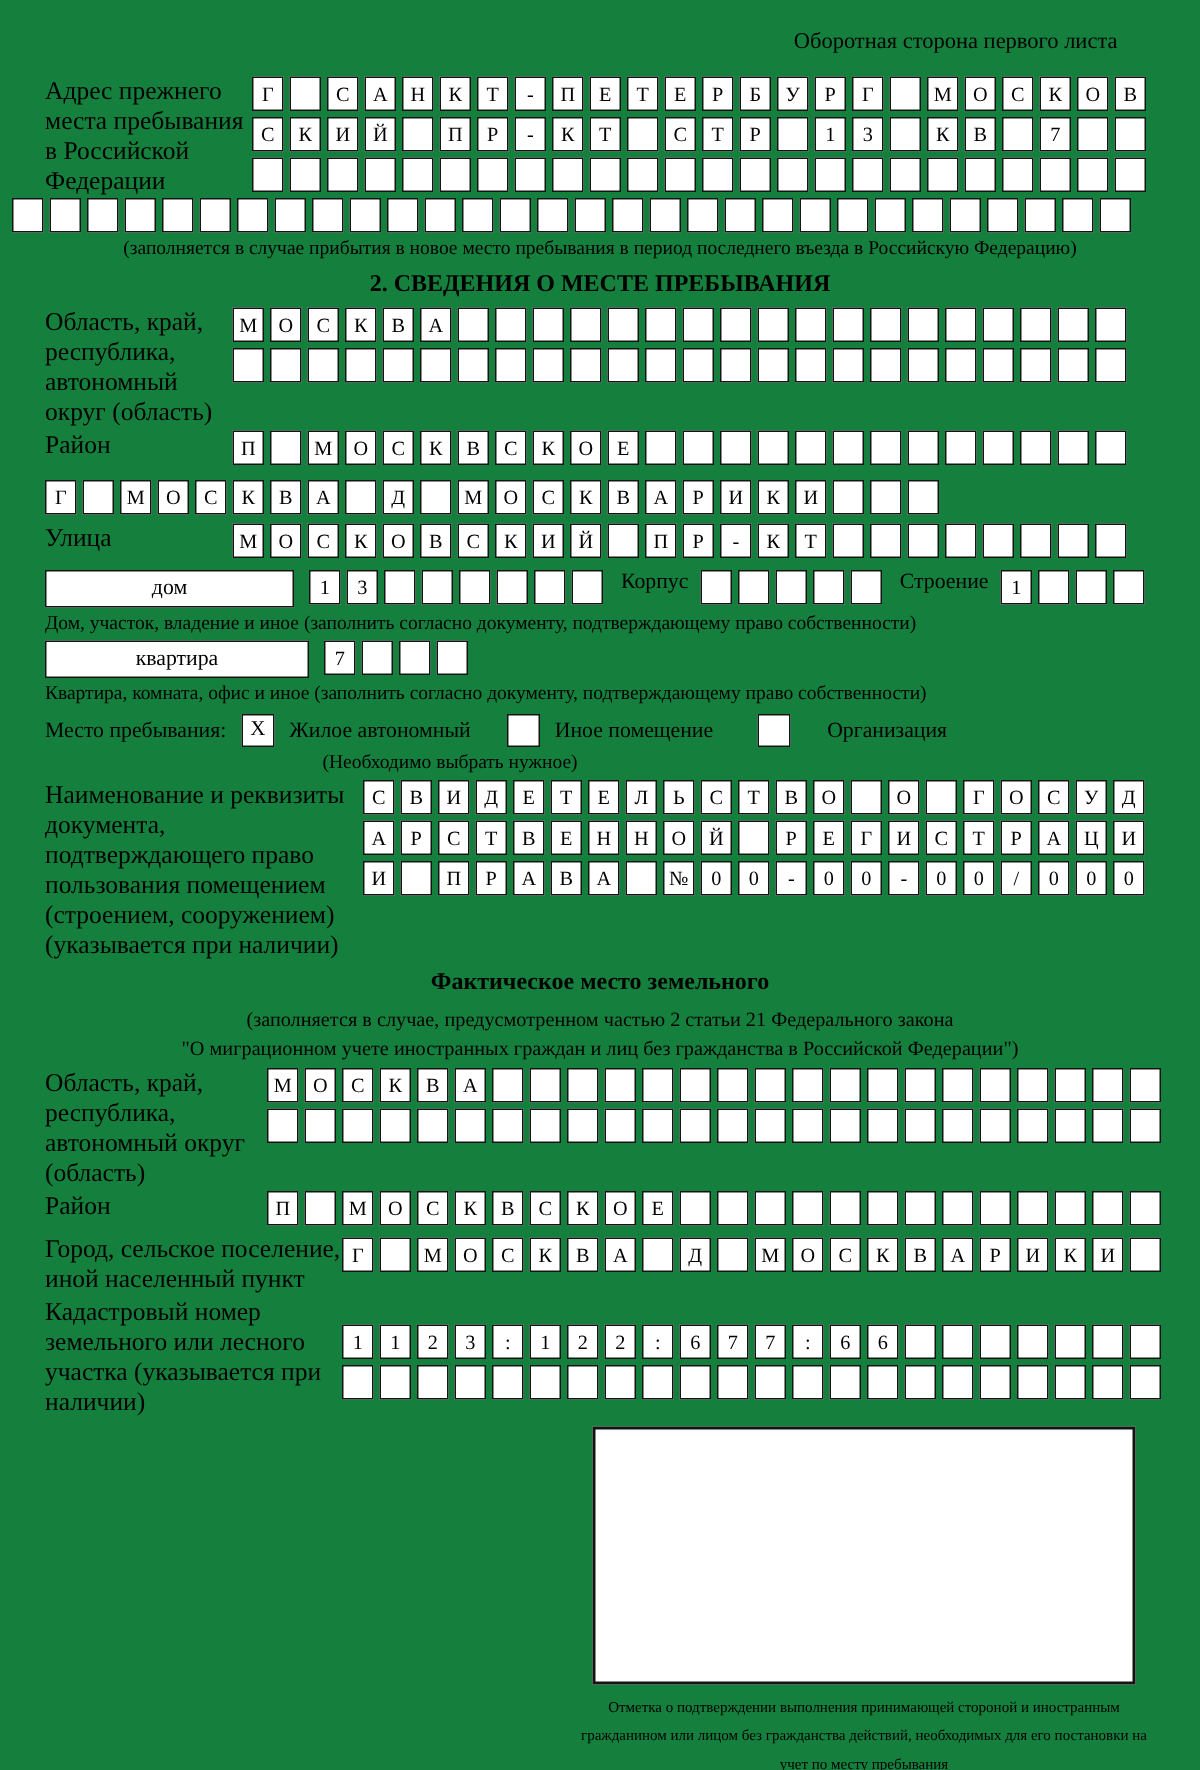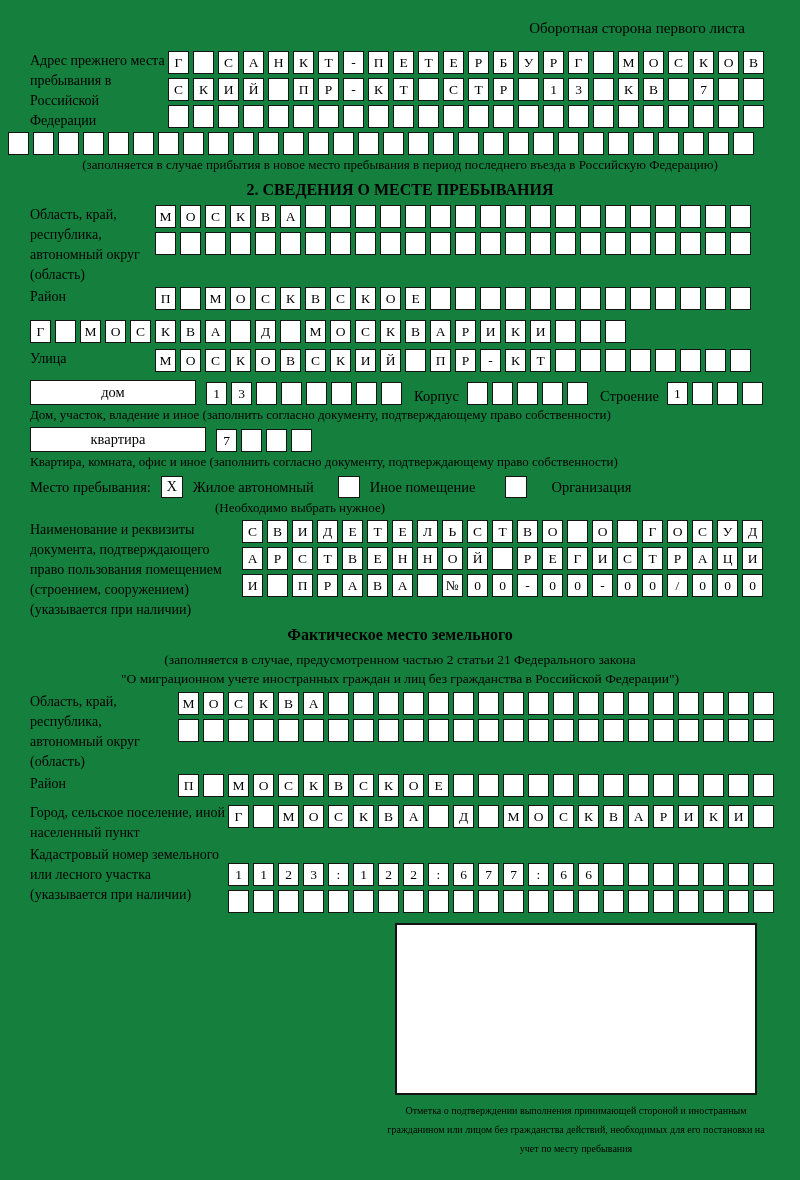--- a/index.html
+++ b/index.html
@@ -9,21 +9,21 @@
     margin:0 auto;
     background:#15803d;color:#000;
     font-family:"Liberation Serif","DejaVu Serif",serif;
     overflow:hidden;
   }
   .hdr{
     text-align:right;
     padding:20px 55px 0 0;
     font-size:15px;
   }
-  .lbl{font-size:14px;line-height:20px;}
+  .lbl{font-size:17px;line-height:20px;}
   .cells-row{display:flex;margin-bottom:4px;}
   .cell{
     display:inline-flex;align-items:center;justify-content:center;
     width:21px;height:23px;
     border:1.6px solid #141414;
     margin-right:4px;
     box-sizing:border-box;
     font-size:13.5px;
     flex:0 0 auto;
     background:#fff;
@@ -43,21 +43,21 @@
   .f-label-125{flex:0 0 125px;}
   .f-label-150{flex:0 0 150px;}
   .f-label-148{flex:0 0 148px;}
   .f-label-195{flex:0 0 198px;}
   .f-label-208{flex:0 0 212px;}
   .labelbox{
     display:inline-flex;align-items:center;justify-content:center;
     border:1.6px solid #141414;box-sizing:border-box;
     height:25px;font-size:14.5px;background:#fff;
   }
-  .houserow{display:flex;align-items:flex-end;margin-left:30px;margin-top:4px;font-family:Liberation Serif, serif;}
+  .houserow{display:flex;align-items:flex-start;margin-left:30px;margin-top:4px;font-family:Liberation Serif, serif;}
   .inline-lbl{font-size:14.5px;margin:0 8px;}
   .small-note{font-size:13px;margin:2px 0 2px 30px;}
   .placerow{display:flex;align-items:center;margin:6px 0 0 30px;font-size:14.5px;}
   .checkbox{
     display:inline-flex;align-items:center;justify-content:center;
     width:22px;height:22px;border:1.6px solid #141414;
     box-sizing:border-box;font-size:14px;margin:0 10px;
     background:#fff;flex:0 0 auto;
   }
   .choose-note{font-size:13px;margin:2px 0 4px 215px;}

